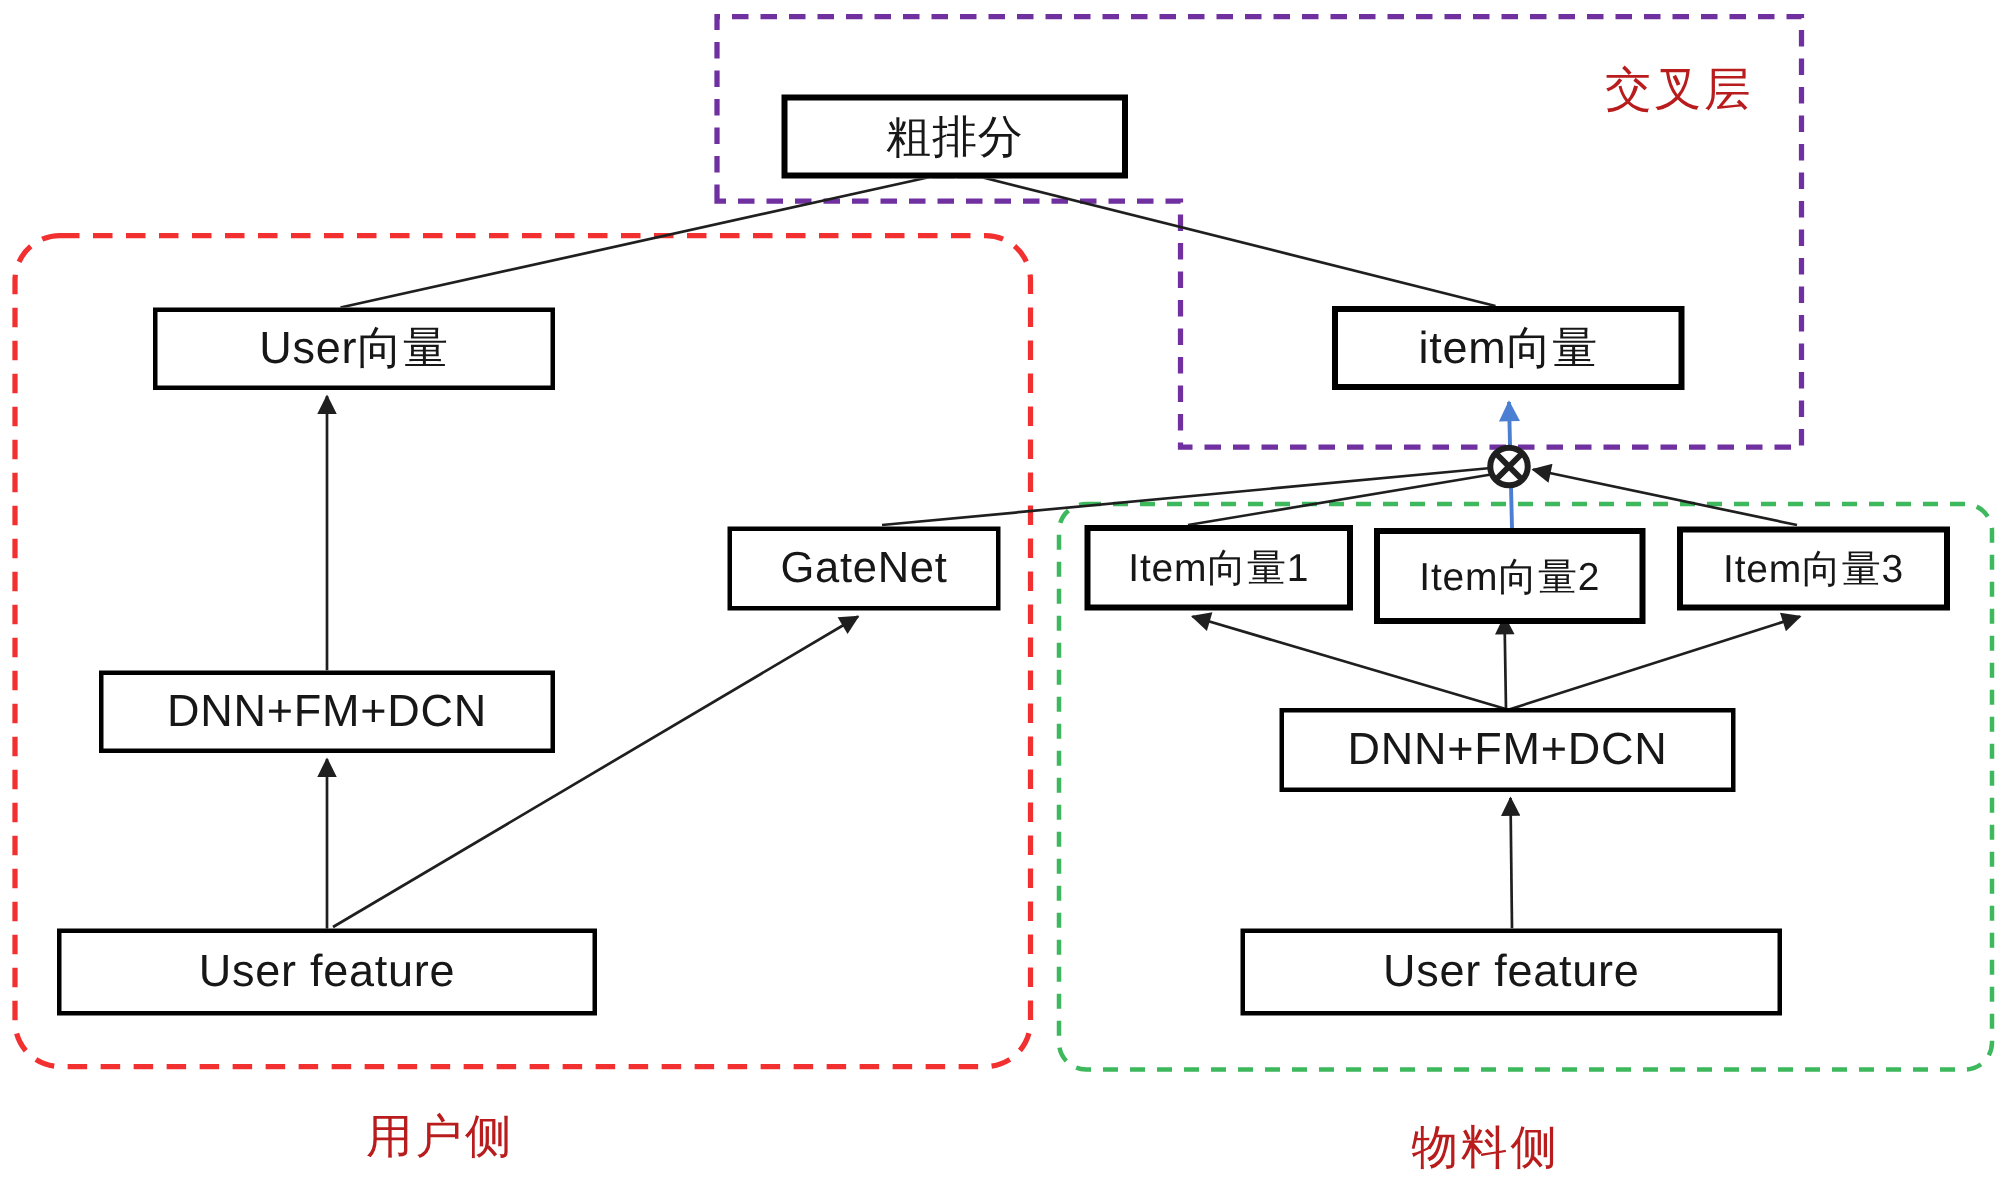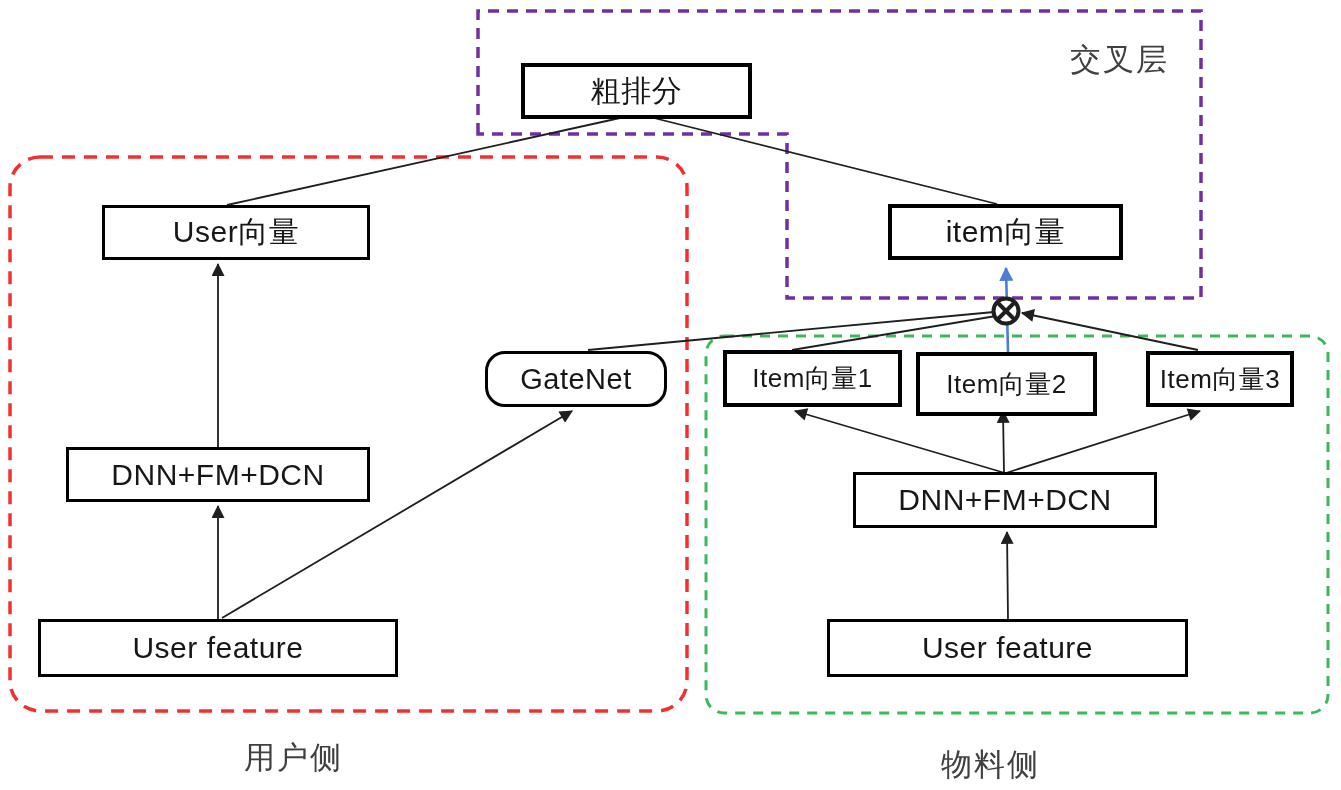--- a/index.html
+++ b/index.html
@@ -23,21 +23,21 @@
     display:flex;align-items:center;justify-content:center;
     font-size:30px;
     color:var(--text);
     white-space:nowrap;
     letter-spacing:0.5px;
   }
   .node.heavy{border-width:4px;}
   .region-label{
     position:absolute;
     font-size:31px;
-    color:#404040;
+    color:#b91c1c;
     letter-spacing:2px;
     white-space:nowrap;
   }
   .small-font{font-size:26px;}
   .mid-font{font-size:29px;}
 </style>
 </head>
 <body>
 
 <div id="stage">
@@ -98,29 +98,29 @@
   </svg>
 
   <div class="node heavy" style="left:521px;top:63px;width:231px;height:56px;">粗排分</div>
 
   <div class="node" style="left:102px;top:205px;width:268px;height:55px;">User向量</div>
 
   <div class="node" style="left:66px;top:447px;width:304px;height:55px;">DNN+FM+DCN</div>
 
   <div class="node" style="left:38px;top:619px;width:360px;height:58px;">User feature</div>
 
-  <div class="node mid-font" style="left:485px;top:351px;width:182px;height:56px;border-radius:20px;">GateNet</div>
+  <div class="node mid-font" style="left:485px;top:351px;width:182px;height:56px;">GateNet</div>
 
   <div class="node heavy" style="left:888px;top:204px;width:235px;height:56px;">item向量</div>
 
   <div class="node heavy small-font" style="left:723px;top:350px;width:179px;height:57px;">Item向量1</div>
 
   <div class="node heavy small-font" style="left:916px;top:352px;width:181px;height:64px;">Item向量2</div>
 
-  <div class="node heavy small-font" style="left:1118px;top:351px;width:148px;height:56px;margin-left:28px;">Item向量3</div>
+  <div class="node heavy small-font" style="left:1118px;top:351px;width:182px;height:56px;">Item向量3</div>
 
   <div class="node" style="left:853px;top:472px;width:304px;height:56px;">DNN+FM+DCN</div>
 
   <div class="node" style="left:827px;top:619px;width:361px;height:58px;">User feature</div>
 
   <div class="region-label" style="left:1070px;top:39px;">交叉层</div>
 
   <div class="region-label" style="left:244px;top:737px;">用户侧</div>
 
   <div class="region-label" style="left:941px;top:744px;">物料侧</div>

